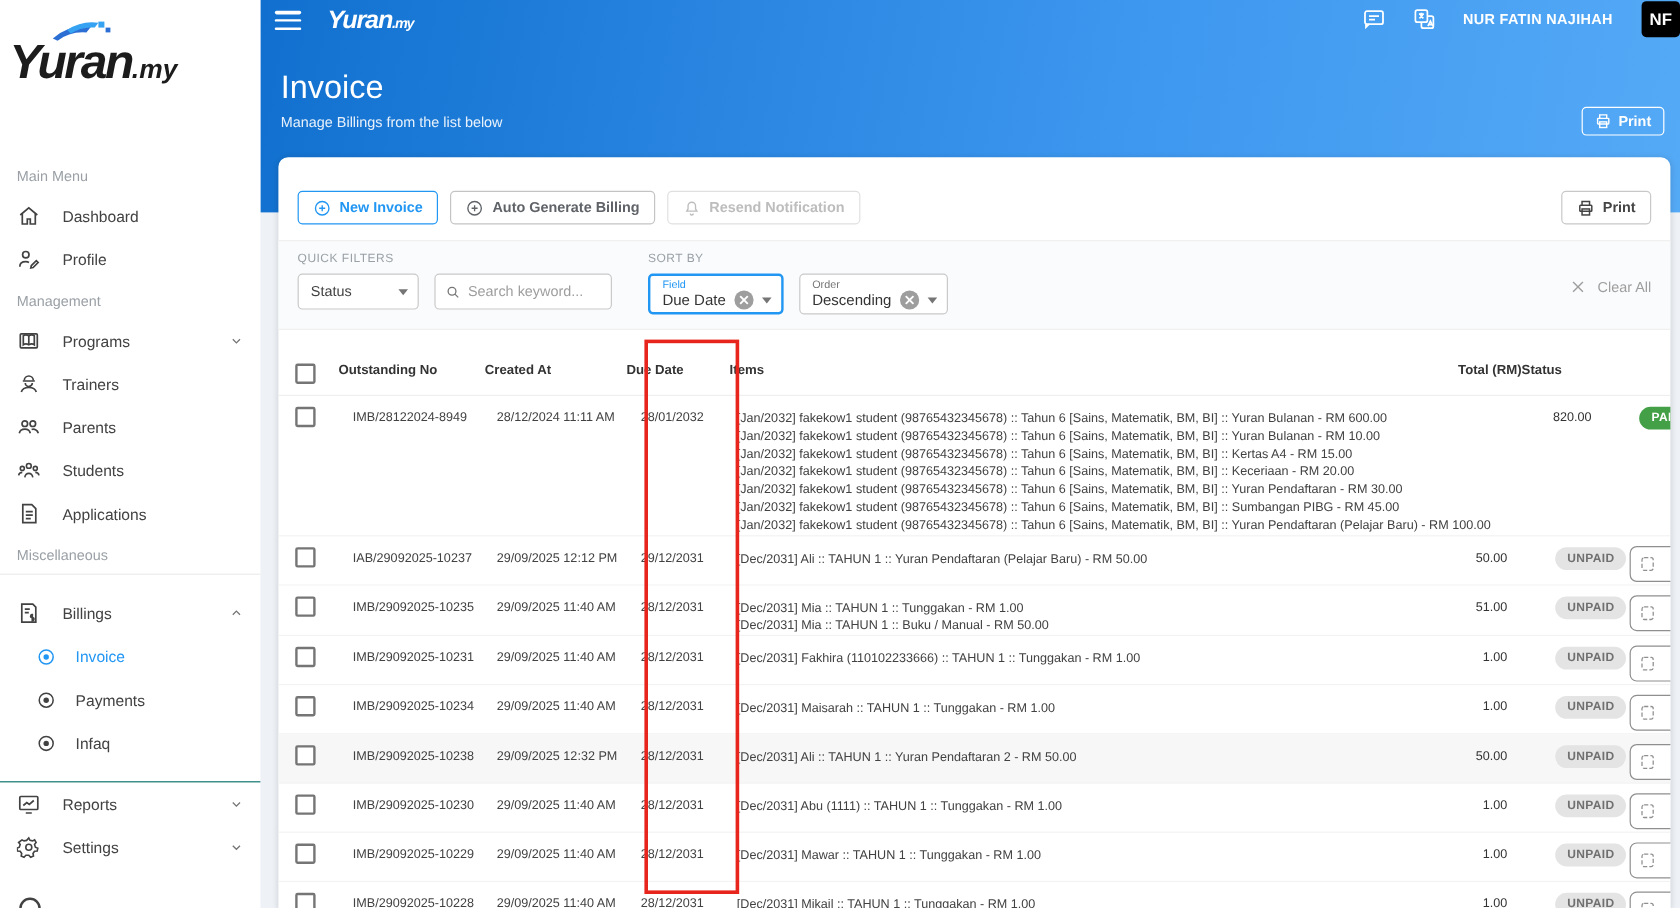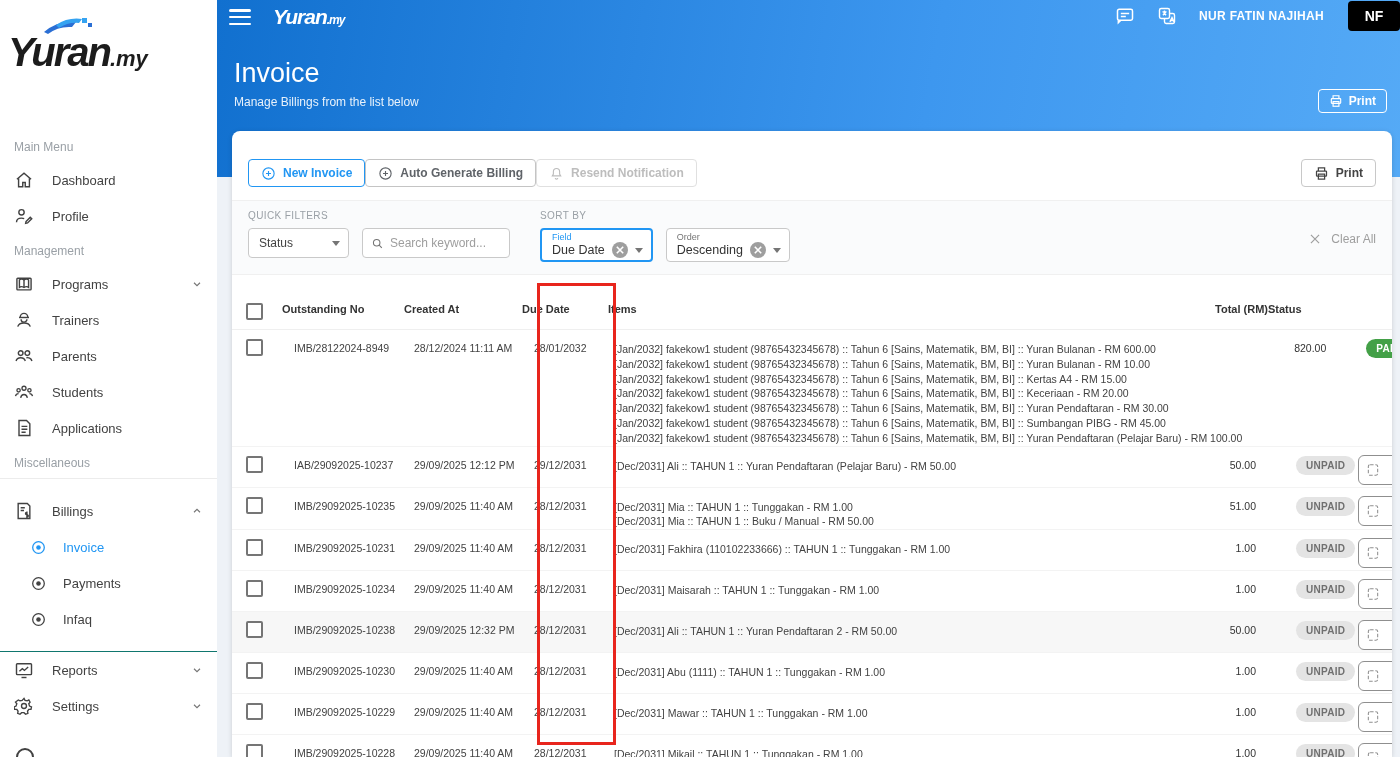--- a/index.html
+++ b/index.html
@@ -30,31 +30,31 @@
   .main { position:absolute; left:217px; top:0; width:1183px; height:757px; background:#eef2f7; }
   .blue-band { position:absolute; left:0; top:0; width:100%; height:177px; background:linear-gradient(100deg,#1170cf 0%,#3d97ef 60%,#55aaf6 100%); }
   .topbar { position:absolute; left:0; top:0; width:100%; height:32px; display:flex; align-items:center; padding:0 0 0 12px; color:#fff; }
   .hamburger { width:22px; height:16px; display:flex; flex-direction:column; justify-content:space-between; cursor:pointer; margin-top:2px; }
   .hamburger span { display:block; height:2.5px; background:#fff; border-radius:2px; }
   .topbar-logo { margin-left:22px; font-style:italic; font-weight:800; font-size:21px; letter-spacing:-1px; margin-top:1px; }
   .topbar-logo .sfx { font-size:12px; font-weight:700; }
   .topbar-right { margin-left:auto; display:flex; align-items:center; gap:22px; }
   .tb-icon { width:20px; height:20px; color:#fff; cursor:pointer; }
   .user-name { font-size:12px; font-weight:700; letter-spacing:.3px; }
-  .avatar { width:52px; height:30px; background:#000; color:#fff; font-weight:700; font-size:14px; display:flex; align-items:center; justify-content:center; border-radius:4px; margin-left:2px; cursor:pointer; }
+  .avatar { width:32px; height:30px; background:#000; color:#fff; font-weight:700; font-size:14px; display:flex; align-items:center; justify-content:center; border-radius:4px; margin-left:2px; cursor:pointer; }
 
   .page-header { position:absolute; left:17px; top:58px; color:#fff; }
   .page-title { font-size:27px; font-weight:400; }
   .page-subtitle { font-size:12px; margin-top:6px; color:rgba(255,255,255,.9); }
   .header-print { position:absolute; right:13px; top:89px; height:24px; display:inline-flex; align-items:center; gap:6px; padding:0 10px; border:1px solid #fff; border-radius:4px; color:#fff; font-size:12px; font-weight:700; cursor:pointer; background:transparent; }
   .header-print svg { width:14px; height:14px; }
 
   
   .card { position:absolute; left:15px; top:131px; width:1160px; height:626px; background:#fff; border-radius:8px 8px 0 0; box-shadow:0 1px 5px rgba(0,0,0,.15); overflow:hidden; }
-  .toolbar { display:flex; align-items:center; padding:28px 16px 13px 16px; }
+  .toolbar { display:flex; align-items:center; gap:10px; padding:28px 16px 13px 16px; }
   .btn { height:28px; display:inline-flex; align-items:center; gap:7px; padding:0 12px; border-radius:4px; font-size:12px; font-weight:700; background:#fff; cursor:pointer; border:1px solid #c4c4c4; color:#5f6368; }
   .btn svg { width:15px; height:15px; }
   .btn.primary-outline { border-color:#2196f3; color:#2196f3; }
   .btn.disabled { border-color:#e0e0e0; color:#bdbdbd; cursor:default; }
   .btn.print { margin-left:auto; color:#444; border-color:#c8c8c8; }
 
   .filter-panel { background:#fafbfc; border-top:1px solid #f0f0f0; border-bottom:1px solid #f0f0f0; padding:9px 16px 12px; display:flex; }
   .fp-group-label { font-size:10px; color:#9aa0a6; letter-spacing:.4px; margin-bottom:7px; }
   .fp-row { display:flex; align-items:center; gap:13px; }
   .select-box { width:101px; height:30px; border:1px solid #c9c9c9; border-radius:4px; background:#fff; display:flex; align-items:center; padding:0 8px 0 10px; font-size:12px; color:#424242; cursor:pointer; }

